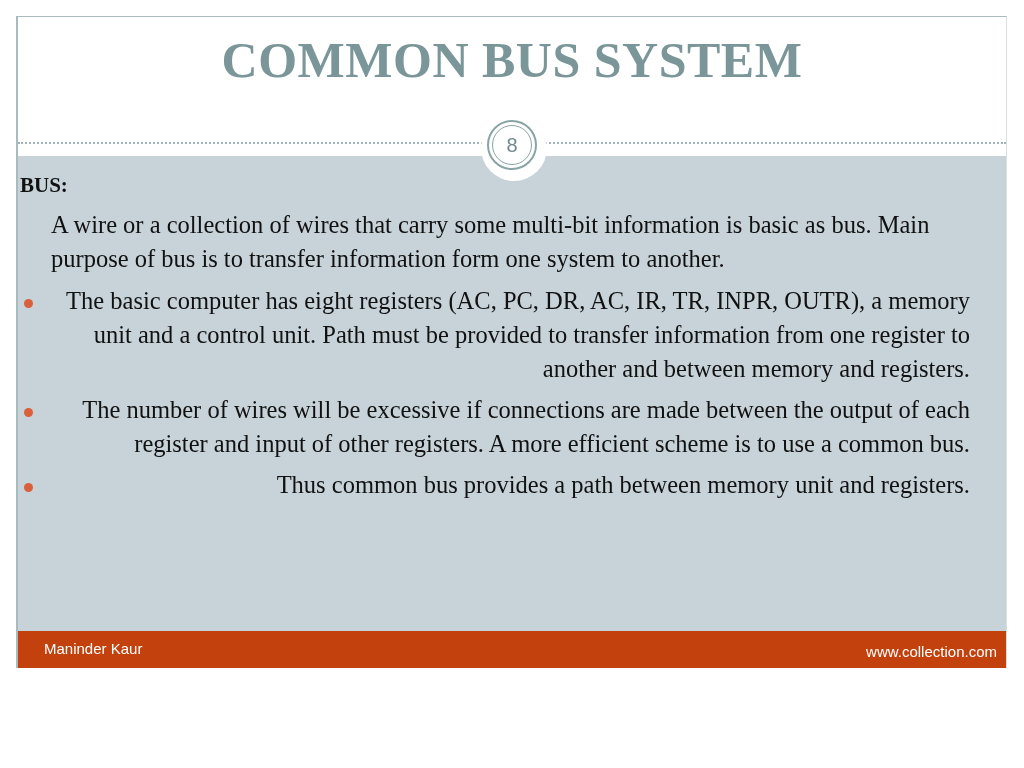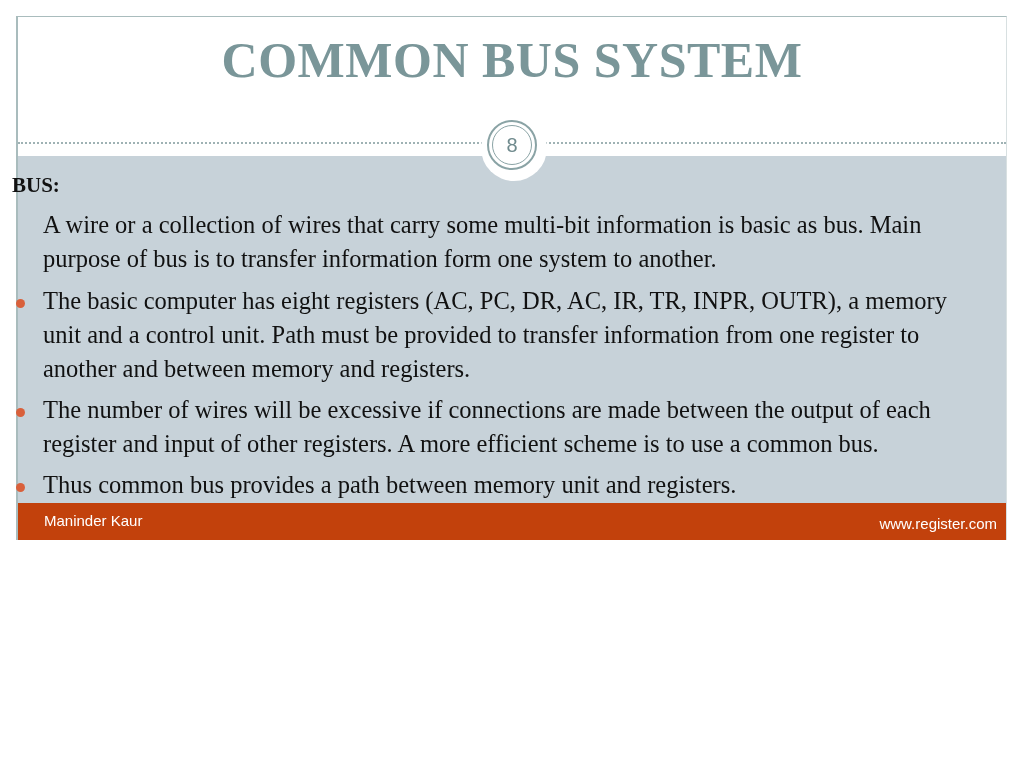--- a/index.html
+++ b/index.html
@@ -1,48 +1,48 @@
 <!DOCTYPE html>
 <html><head>
 <meta charset="utf-8">
 <style>
   html, body { margin:0; padding:0; }
   body { width:1024px; height:768px; background:#ffffff; position:relative; overflow:hidden; font-family:"Liberation Serif", serif; }
-  .slide { position:absolute; left:16px; top:16px; width:991px; height:524px; background:#ffffff; border-left:2px solid #a9bcbd; border-top:1px solid #a9bcbd; border-right:1px solid #d8e0e1; box-sizing:border-box; }
+  .slide { position:absolute; left:16px; top:16px; width:991px; height:652px; background:#ffffff; border-left:2px solid #a9bcbd; border-top:1px solid #a9bcbd; border-right:1px solid #d8e0e1; box-sizing:border-box; }
   .title { position:absolute; left:0; right:0; top:14px; text-align:center; font-family:"Liberation Serif", serif; font-weight:bold; font-size:50px; letter-spacing:0.5px; color:#7a9699; }
   .dotline { position:absolute; left:0; right:0; top:125px; border-top:2px dotted #9fb2b4; }
   .body-area { position:absolute; left:0; right:0; top:139px; bottom:37px; background:#c7d2d9; }
   .badge-bg { position:absolute; left:463px; top:98px; width:66px; height:66px; border-radius:50%; background:#ffffff; }
   .badge { position:absolute; left:469px; top:103px; width:50px; height:50px; border-radius:50%; border:2px solid #8aa3a5; box-sizing:border-box; background:#fff; }
   .badge-inner { position:absolute; left:3px; top:3px; right:3px; bottom:3px; border-radius:50%; border:1.5px solid #8aa3a5; display:flex; align-items:center; justify-content:center; font-family:"Liberation Sans", sans-serif; font-size:20px; color:#6f8a8d; }
   .footer { position:absolute; left:0; right:0; bottom:0; height:37px; background:#c2410c; }
   .footer-left { position:absolute; left:26px; top:9px; font-family:"Liberation Sans", sans-serif; font-size:15px; color:#ffffff; }
   .footer-right { position:absolute; right:9px; top:12px; font-family:"Liberation Sans", sans-serif; font-size:15px; color:#ffffff; }
-  .content { position:absolute; left:12px; top:172px; width:950px; color:#111; }
+  .content { position:absolute; left:20px; top:172px; width:950px; color:#111; }
   .heading { font-weight:bold; font-size:21px; line-height:26px; }
   .para { margin-left:31px; font-size:24.5px; line-height:34px; margin-top:10px; }
   .heading2 { margin-top:36px; }
   ul.bullets { list-style:none; margin:8px 0 0 0; padding:0; }
-  ul.bullets li { position:relative; padding-left:31px; font-size:24.5px; line-height:34px; margin-bottom:7px; }
+  ul.bullets li { position:relative; padding-left:31px; font-size:24.5px; line-height:34px; margin-bottom:7px;text-align:right; }
   .bullet-dot { position:absolute; left:4px; top:15px; width:9px; height:9px; border-radius:50%; background:#d9603b; }
 </style>
 </head>
 <body>
 
 <div class="slide">
   <div class="title">COMMON BUS SYSTEM</div>
   <div class="dotline"></div>
   <div class="body-area"></div>
   <div class="badge-bg"></div>
   <div class="badge">
     <div class="badge-inner">8</div>
   </div>
   <div class="footer">
     <div class="footer-left">Maninder Kaur</div>
-    <div class="footer-right">www.register.com</div>
+    <div class="footer-right">www.collection.com</div>
   </div>
 </div>
 
 <div class="content">
   <div class="heading">BUS:</div>
   <div class="para">A wire or a collection of wires that carry some multi-bit information is basic as bus. Main purpose of bus is to transfer information form one system to another.</div>
   <ul class="bullets">
     <li>
       <span class="bullet-dot"></span>
       <span>The basic computer has eight registers (AC, PC, DR, AC, IR, TR, INPR, OUTR), a memory unit  and a control unit. Path must be provided to transfer information from one register to another and between memory and registers.</span>

